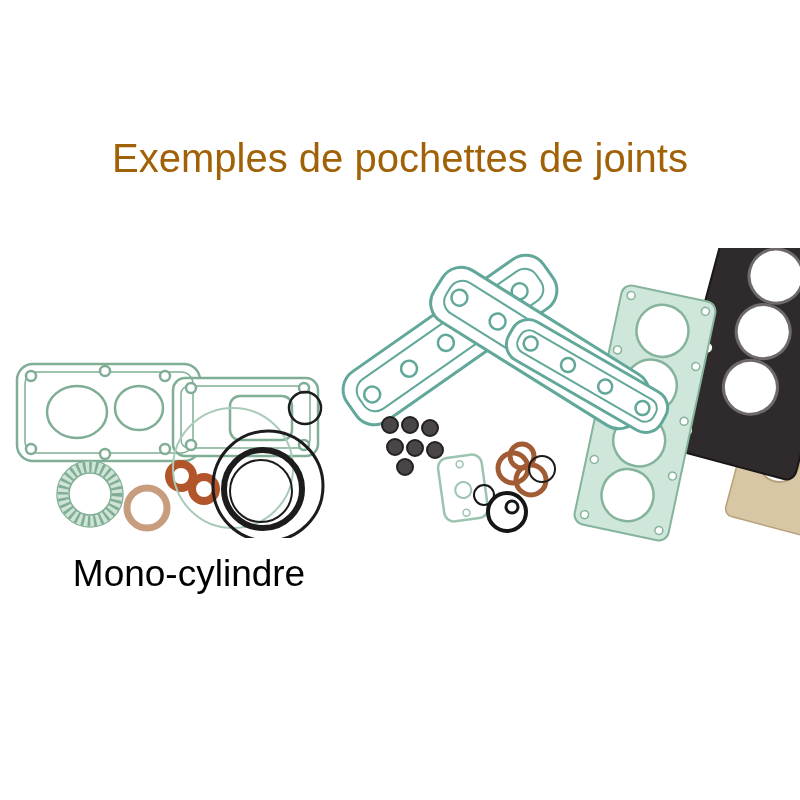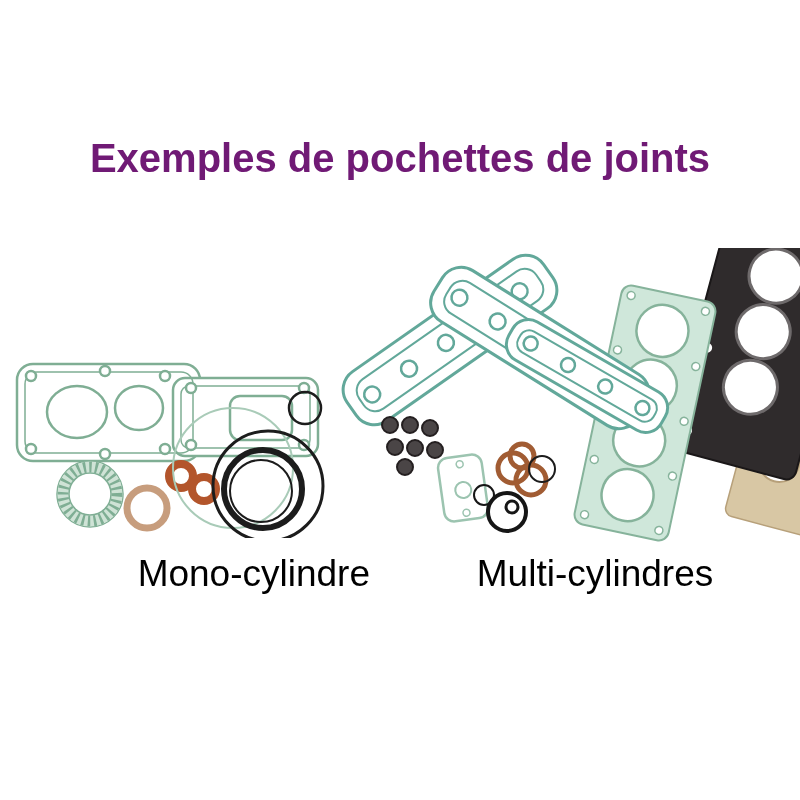--- a/index.html
+++ b/index.html
@@ -17,36 +17,36 @@
     color: #000;
   }
   .title {
     position: absolute;
     top: 136px;
     left: 0;
     width: 800px;
     text-align: center;
     font-size: 40px;
     line-height: 1.12;
-    color: #701a75;
-    font-weight: 700;
+    color: #a16207;
+    font-weight: 400;
     letter-spacing: 0px;
   }
   .figure {
     position: absolute;
   }
   .caption {
     position: absolute;
     top: 553px;
     font-size: 37px;
     color: #000;
     text-align: center;
     font-weight: 400;
   }
-  .caption.mono { left: 40px;  width: 330px; text-align: right; }
+  .caption.mono { left: 24px;  width: 330px; }
   .caption.multi { left: 420px; width: 350px; }
   svg { display: block; }
 </style>
 </head>
 <body>
 
 <div id="stage">
 
   <div class="title">
     <div>Exemples de pochettes de joints</div>
@@ -202,15 +202,14 @@
 
       <g fill="#ffffff" stroke="#161616">
         <circle cx="172" cy="264" r="19" stroke-width="4"></circle>
         <circle cx="177" cy="259" r="6" stroke-width="3"></circle>
       </g>
       <circle cx="149" cy="247" r="10" fill="none" stroke="#161616" stroke-width="2"></circle>
     </svg>
   </div>
 
   <div class="caption mono">Mono-cylindre</div>
-  <div class="caption multi">Multi-cylindres</div>
 
 </div>
 
 </body></html>

